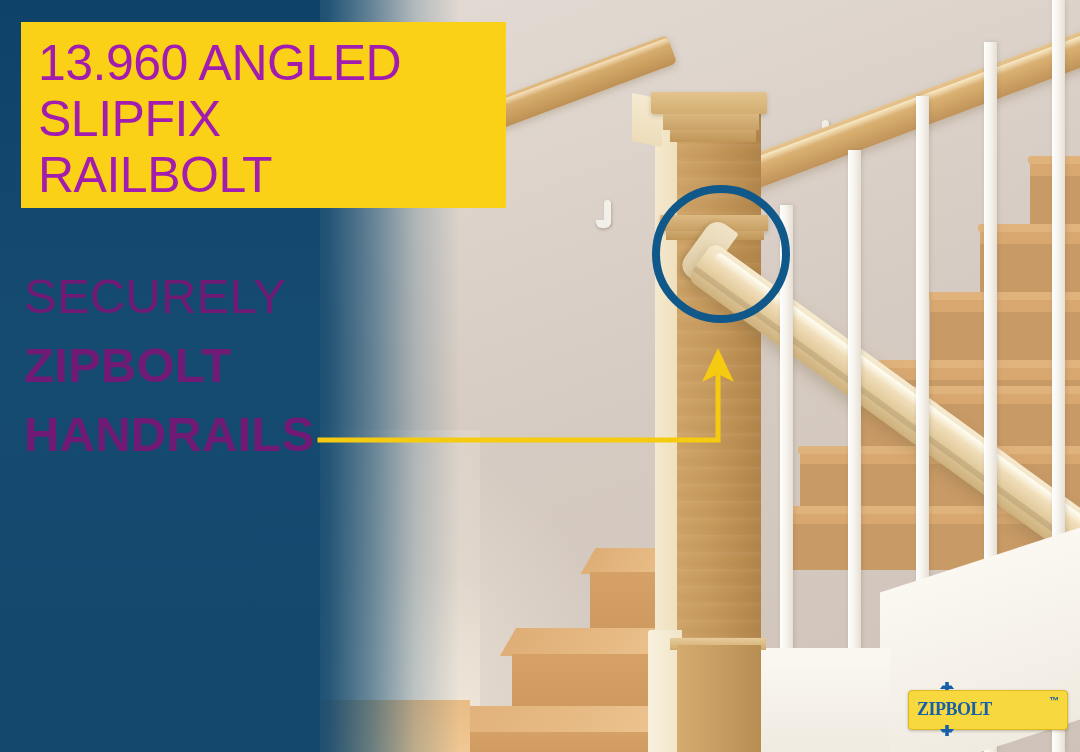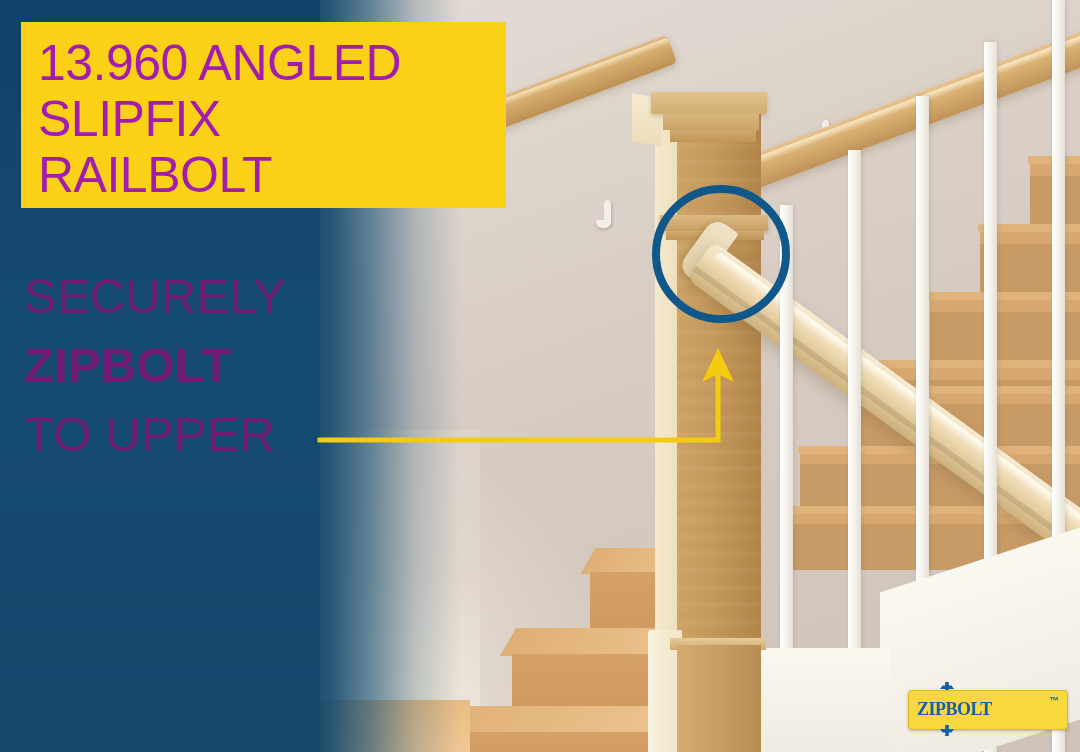--- a/index.html
+++ b/index.html
@@ -488,21 +488,21 @@
 
   <div class="headline-box">
     <div class="headline-text">13.960 ANGLED
 SLIPFIX
 RAILBOLT</div>
   </div>
 
   <div class="body-copy">
     <span class="body-line light">SECURELY</span>
     <span class="body-line bold">ZIPBOLT</span>
-    <span class="body-line light">TO UPPER</span>
+    <span class="body-line bold">HANDRAILS</span>
   </div>
 
   <svg class="callout-svg" viewBox="0 0 1080 752" xmlns="http://www.w3.org/2000/svg">
     <polyline id="leader-path" points="320,440 718,440 718,360" fill="none" stroke="#f5cb11" stroke-width="5" stroke-linecap="square" stroke-linejoin="miter"></polyline>
     <polygon id="leader-arrowhead" points="718,348 702,382 718,374 734,382" fill="#f5cb11"></polygon>
   </svg>
 
   <div class="highlight-circle" style="left: 652px; top: 185px; width: 138px; height: 138px; border-width: 8px; border-color: rgb(16, 87, 138);"></div>
 
   <div class="logo">

